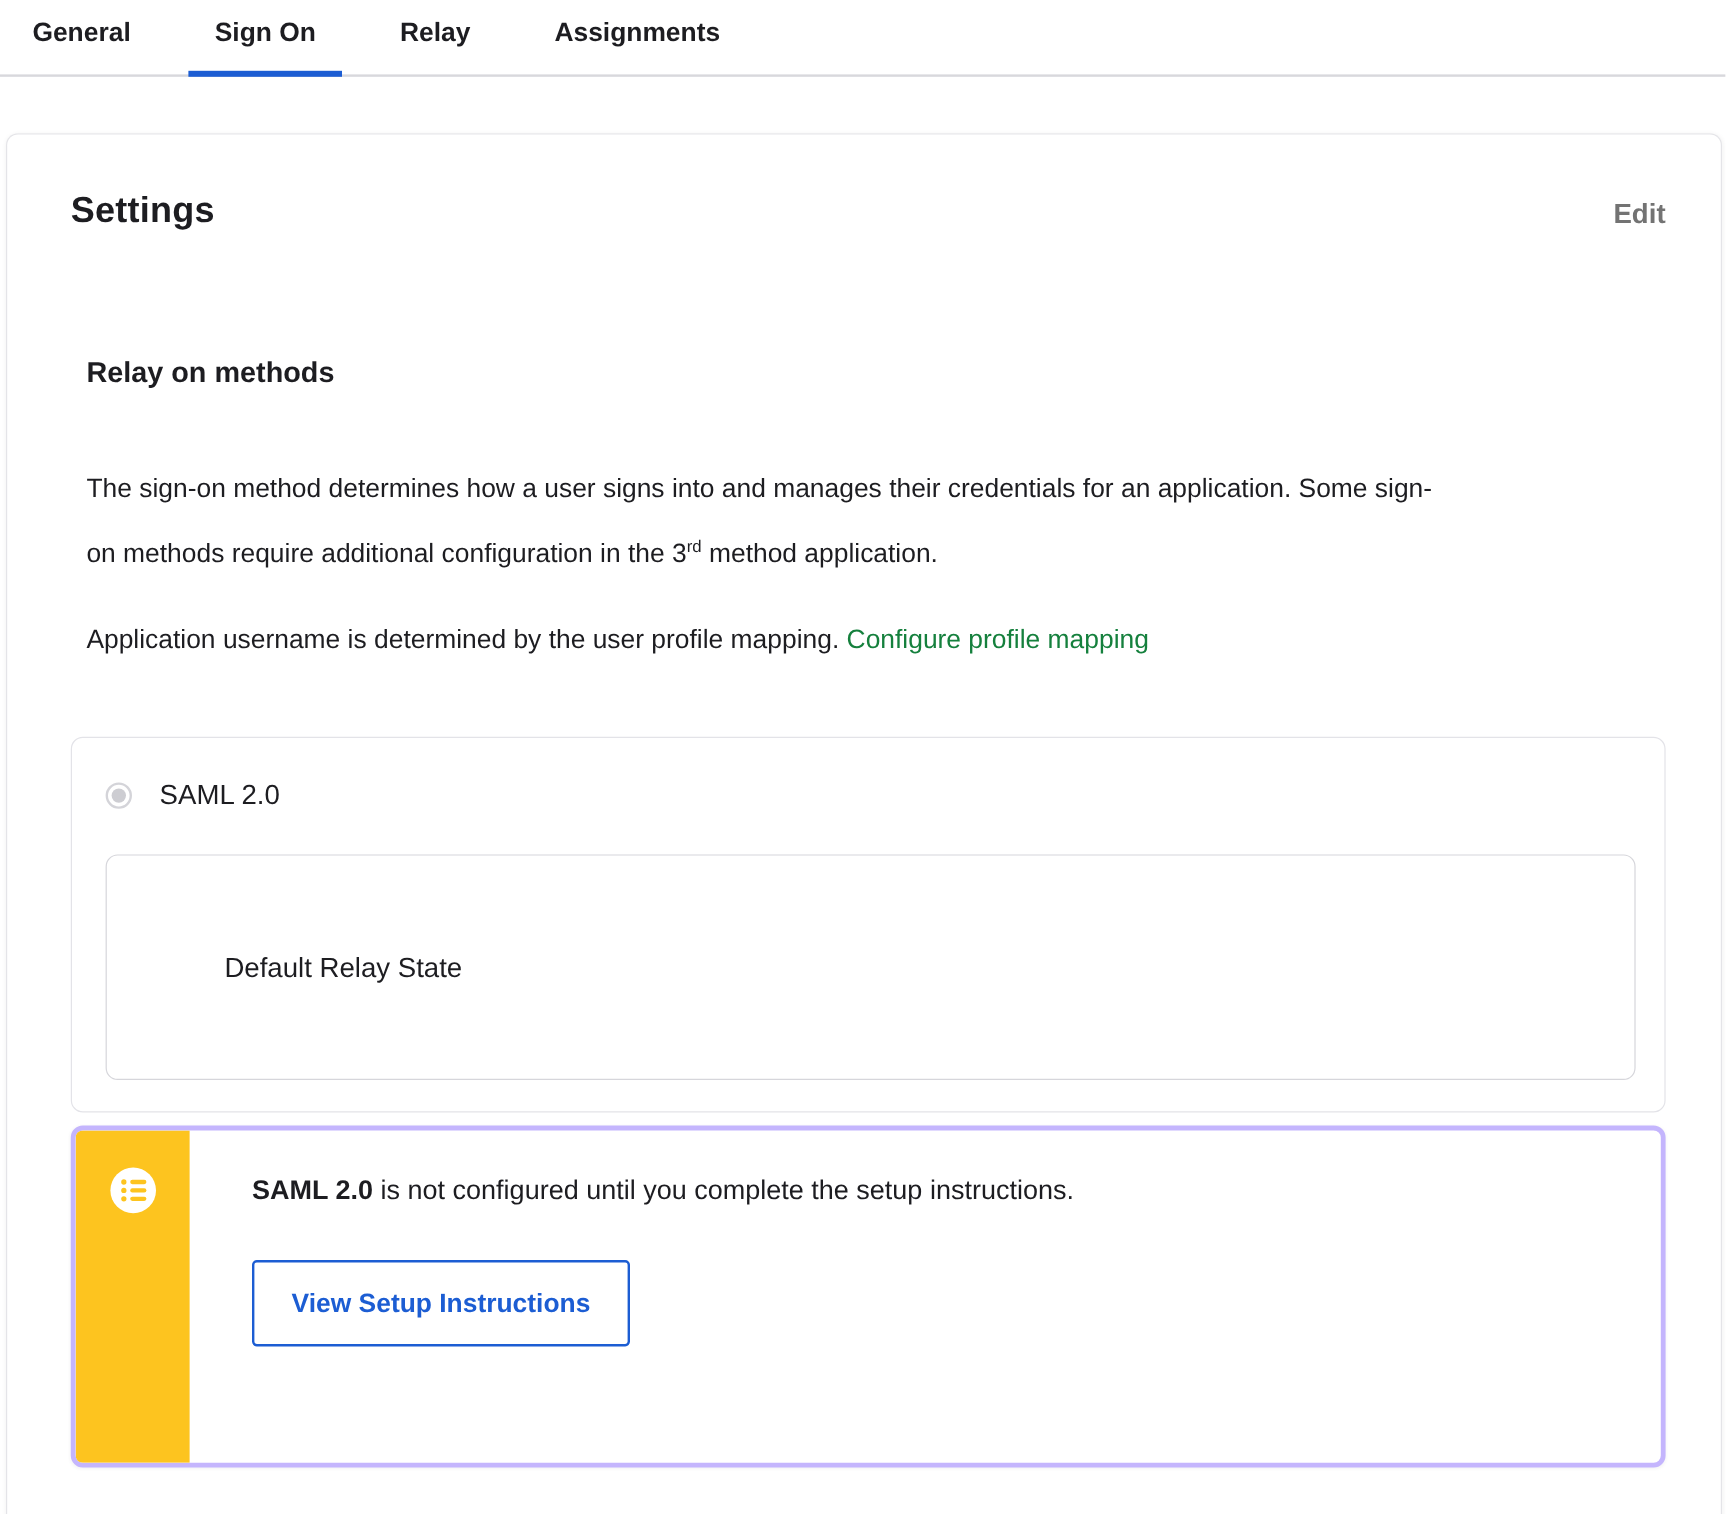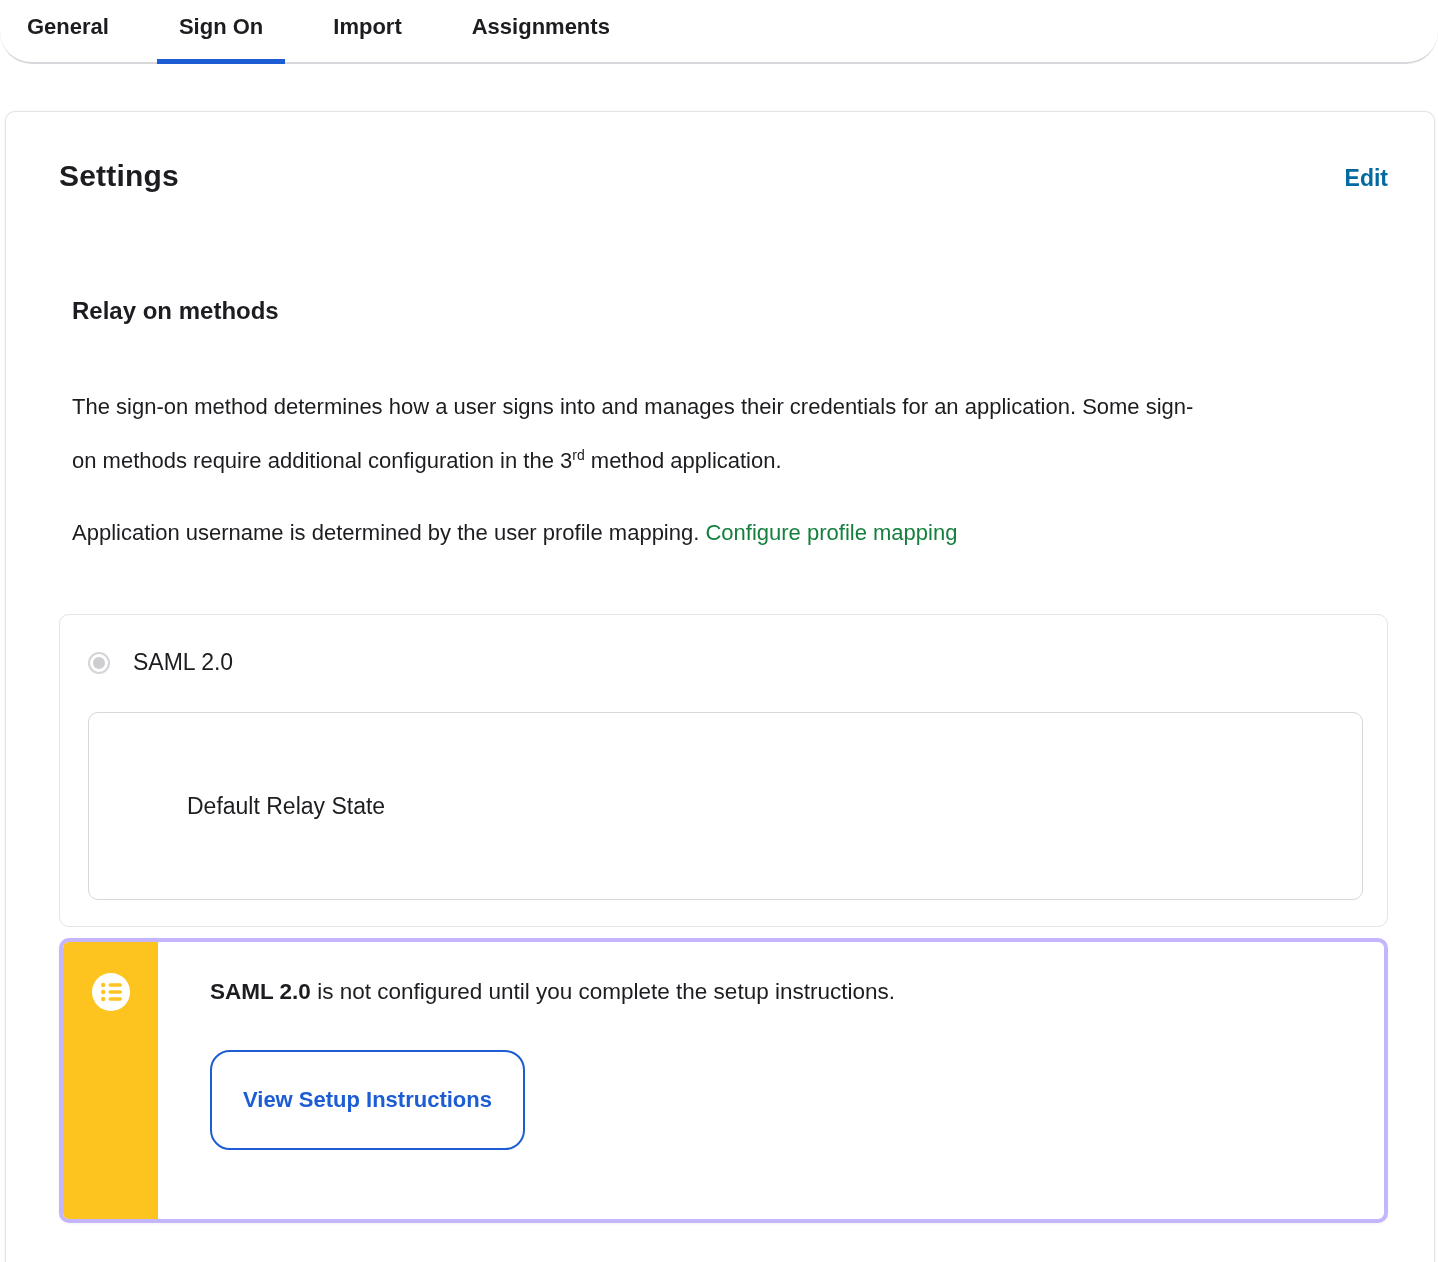--- a/index.html
+++ b/index.html
@@ -11,21 +11,20 @@
     color: #1d1d21;
   }
 
   
   .tabbar {
     display: flex;
     align-items: flex-end;
     padding-left: 5px;
     border-bottom: 2px solid #d8d8dc;
     height: 64px;
-    border-radius: 32px;
   }
   .tab {
     position: relative;
     padding: 8px 22px 22px 22px;
     margin-right: 26px;
     font-size: 22px;
     font-weight: 700;
     color: #1d1d21;
     cursor: pointer;
     white-space: nowrap;
@@ -55,21 +54,21 @@
     align-items: flex-start;
   }
   .card-title {
     font-size: 30px;
     font-weight: 700;
     letter-spacing: 0.2px;
   }
   .edit-link {
     font-size: 23px;
     font-weight: 700;
-    color: #0369a1;
+    color: #737373;
     text-decoration: none;
     cursor: pointer;
     margin-top: 6px;
   }
 
   
   .section-heading {
     margin: 104px 0 0 13px;
     font-size: 24px;
     font-weight: 700;
@@ -154,43 +153,43 @@
   }
   .callout-content {
     flex: 1;
     padding: 35px 40px 33px 52px;
   }
   .callout-message { font-size: 22.5px; line-height: 30px; }
   .callout-message .bold { font-weight: 700; }
   .setup-btn {
     display: inline-block;
     margin-top: 43px;
-    padding: 35px 31px;
+    padding: 21px 31px;
     font-family: "Liberation Sans", sans-serif;
     font-size: 22px;
     font-weight: 700;
     color: #1c5dd3;
     background: #fff;
     border: 2px solid #1c5dd3;
-    border-radius: 20px;
+    border-radius: 4px;
     cursor: pointer;
   }
   .callout-footer {
     margin-top: 42px;
     font-size: 22.5px;
     line-height: 30px;
   }
 </style>
 </head>
 <body>
 
 <nav class="tabbar">
   <div class="tab">General</div>
   <div class="tab active">Sign On</div>
-  <div class="tab">Import</div>
+  <div class="tab">Relay</div>
   <div class="tab">Assignments</div>
 </nav>
 
 <section class="card">
 
   <div class="card-header">
     <h1 class="card-title">Settings</h1>
     <a class="edit-link">Edit</a>
   </div>
 

